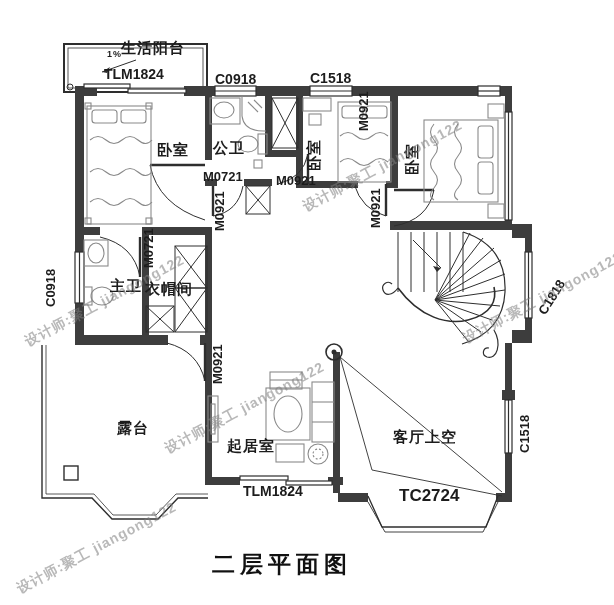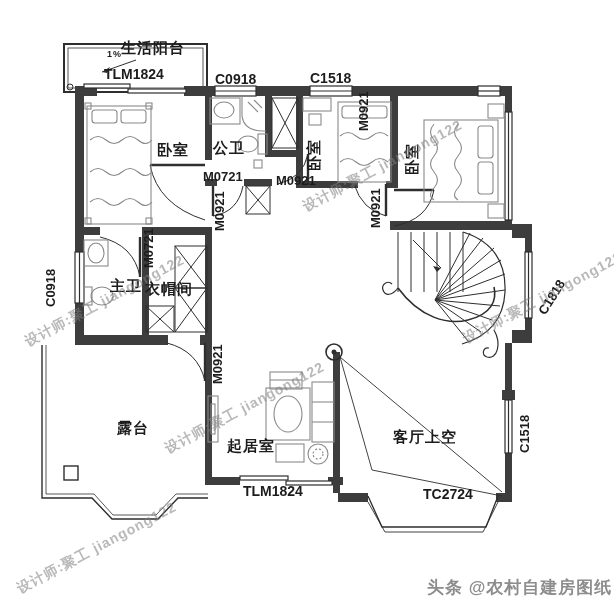--- a/index.html
+++ b/index.html
@@ -315,24 +315,24 @@
   <span class="lbl" style="left:145px;top:281px;">衣帽间</span>
 
   <span class="lbl code d58" style="left:536px;top:310px;">C1818</span>
 
   <span class="lbl" style="left:117px;top:420px;">露台</span>
   <span class="lbl code v" style="left:211px;top:384px;">M0921</span>
   <span class="lbl" style="left:227px;top:438px;">起居室</span>
   <span class="lbl code" style="left:243px;top:484px;font-size:14px;">TLM1824</span>
 
   <span class="lbl" style="left:393px;top:417px;margin-top:12px;">客厅上空</span>
-  <span class="lbl code" style="left:399px;top:487px;font-size:14px;margin-left:24px;">TC2724</span>
+  <span class="lbl code" style="left:399px;top:487px;font-size:17px;">TC2724</span>
   <span class="lbl code v" style="left:518px;top:453px;">C1518</span>
 
   <div class="wm" style="left:22px;top:335px;">设计师:聚工 jiangong122</div>
   <div class="wm" style="left:300px;top:200px;">设计师:聚工 jiangong122</div>
   <div class="wm" style="left:460px;top:332px;">设计师:聚工 jiangong122</div>
   <div class="wm" style="left:162px;top:442px;">设计师:聚工 jiangong122</div>
   <div class="wm" style="left:14px;top:582px;">设计师:聚工 jiangong122</div>
 
-  <div class="credit">头条 @农村自建房图纸</div>
+  <div class="title">二层平面图</div>
 
 </div>
 
 </body></html>

